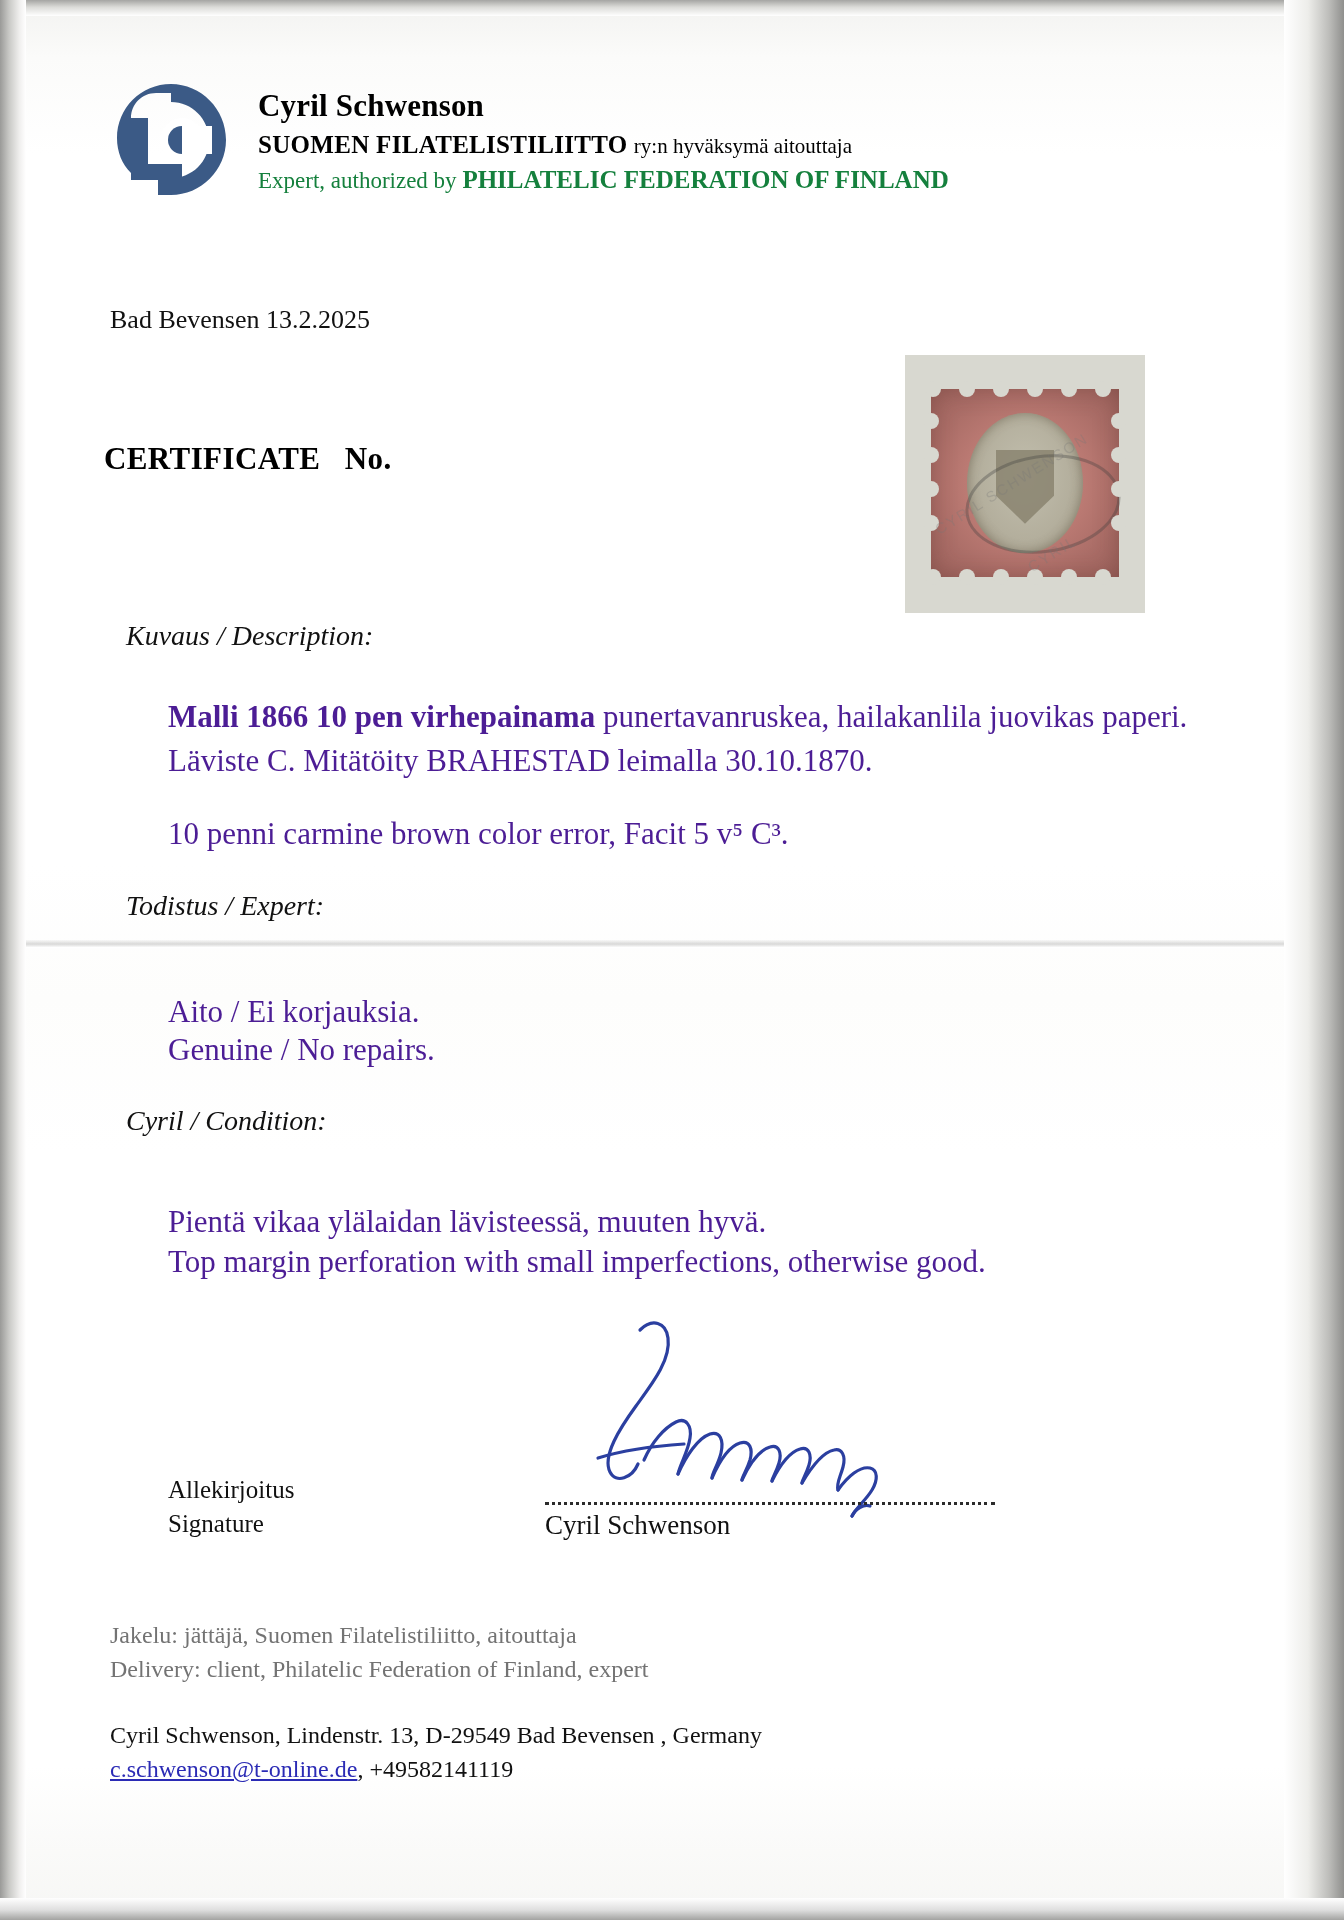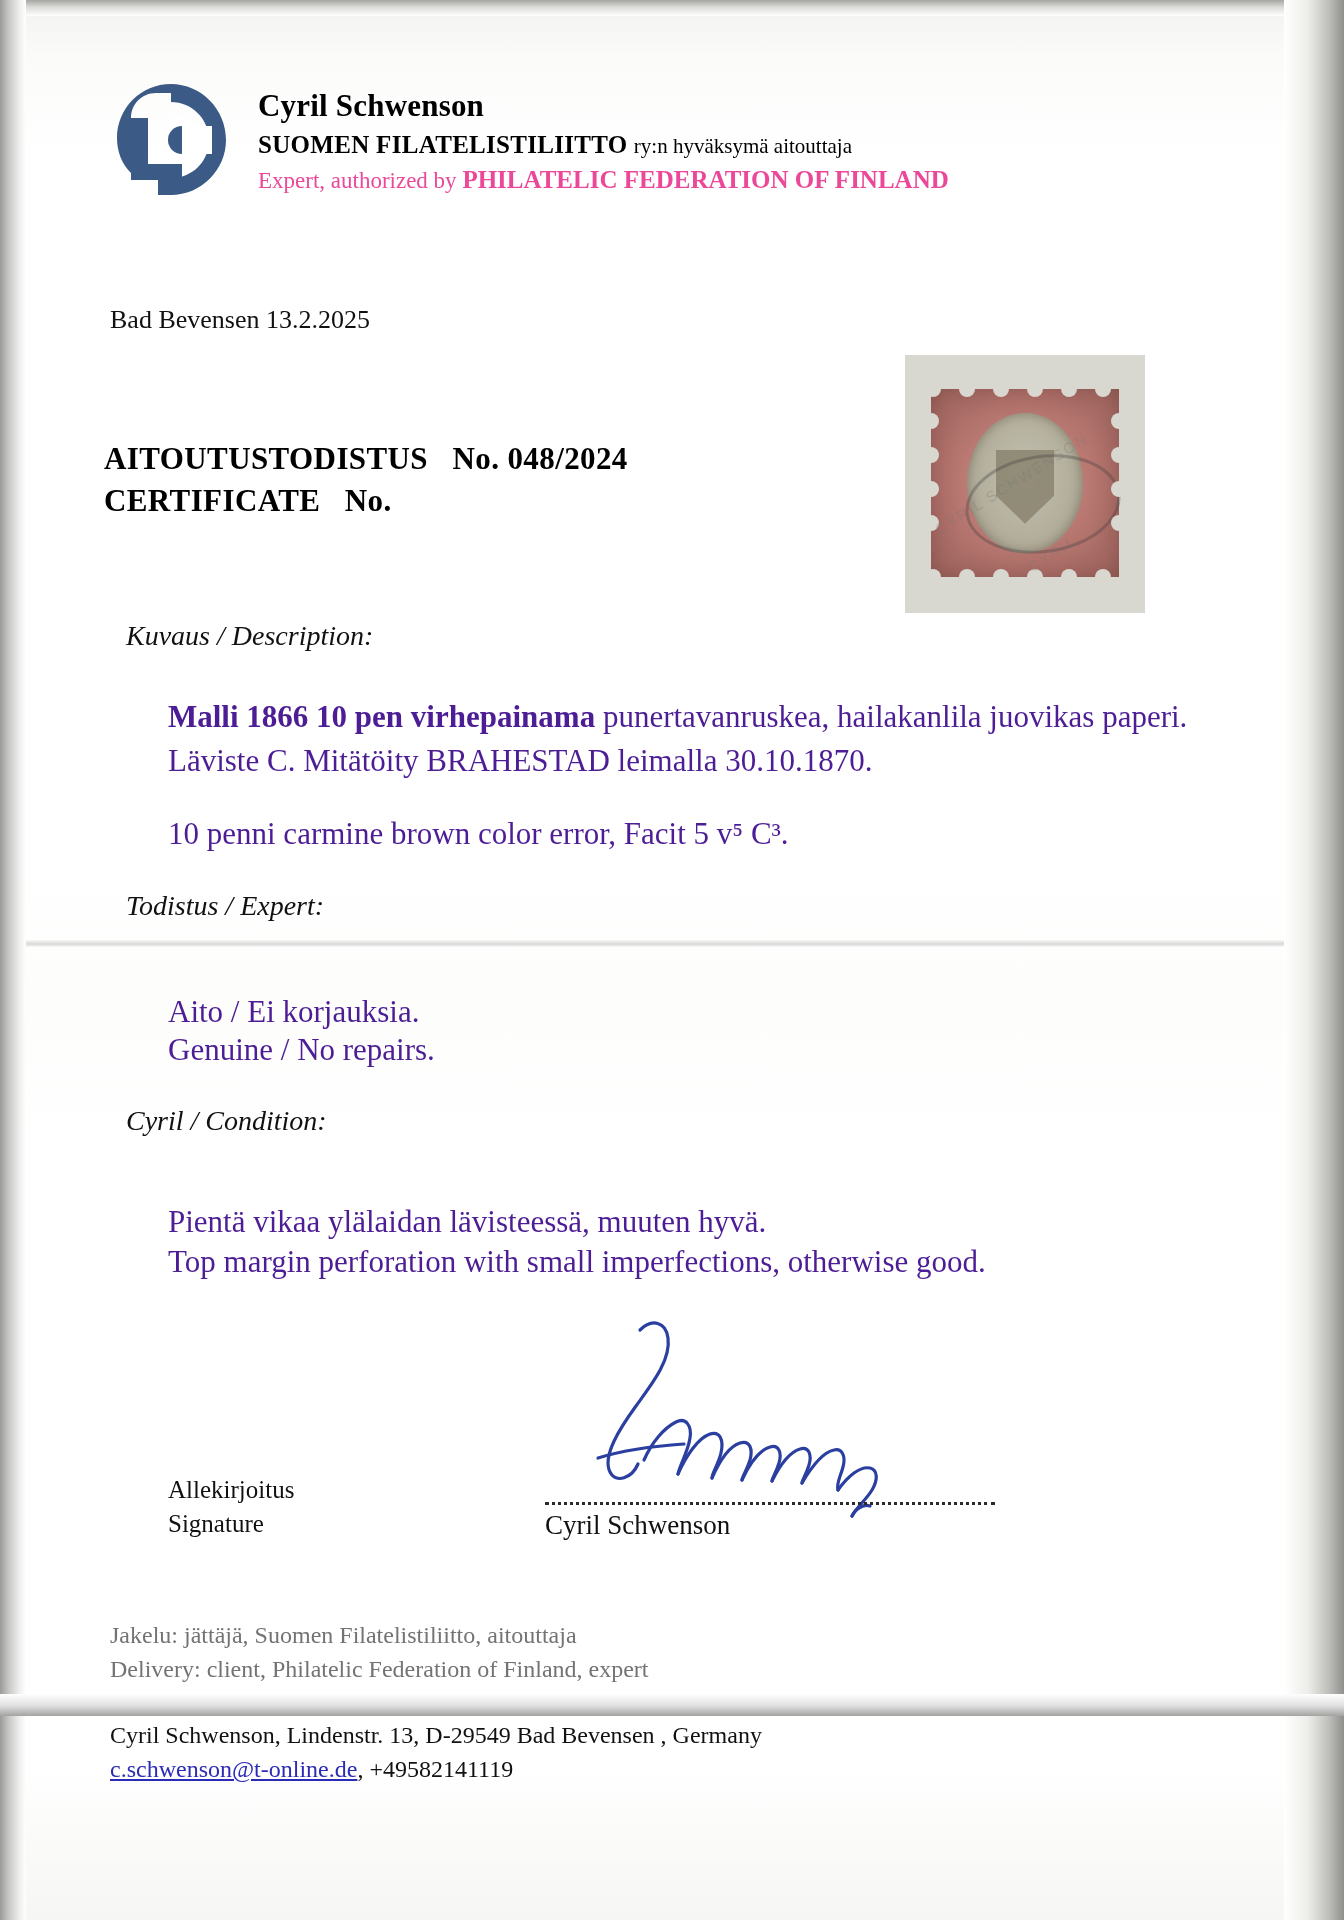--- a/index.html
+++ b/index.html
@@ -9,21 +9,21 @@
   }
   body {
     width: 1344px;
     height: 1920px;
     font-family: "Liberation Serif", serif;
     overflow: hidden;
   }
   .page {
     position: relative;
     width: 1344px;
-    height: 1716px;
+    height: 1920px;
     background: #ffffff;
     box-sizing: border-box;
   }
   
   .paper {
     position: absolute;
     left: 0; top: 0;
     width: 1344px; height: 1920px;
     background:
       linear-gradient(180deg, #f2f2f0 0%, #fbfbfa 3%, #ffffff 8%, #ffffff 45%, #fdfdfc 52%, #ffffff 60%, #ffffff 92%, #f6f6f4 100%);
@@ -89,21 +89,21 @@
     line-height: 1.3;
     margin-top: 5px;
     color: #000;
   }
   .org-line2 .bold { font-weight: bold; letter-spacing: 0.3px; }
   .org-line2 .small { font-size: 21px; }
   .org-line3 {
     font-size: 23px;
     line-height: 1.25;
     margin-top: 3px;
-    color: #ec4899;
+    color: #15803d;
     text-align: right;
   }
   .org-line3 .bold { font-weight: bold; font-size: 25px; }
 
   
   .date-line {
     position: absolute;
     left: 110px;
     top: 305px;
     font-size: 26px;
@@ -295,26 +295,20 @@
         <div class="org-line3">
           <span>Expert, authorized by</span>
           <span class="bold">PHILATELIC FEDERATION OF FINLAND</span>
         </div>
       </div>
     </div>
 
     <div class="date-line">Bad Bevensen 13.2.2025</div>
 
     <div class="cert-title">
-      <div>
-        <span>AITOUTUSTODISTUS</span>
-        &nbsp;
-        <span>No.</span>
-        <span>048/2024</span>
-      </div>
       <div>
         <span>CERTIFICATE</span>
         &nbsp;
         <span>No.</span>
       </div>
     </div>
 
     <div class="stamp-wrap">
       <div class="stamp-bg"></div>
       <div class="stamp-inner">

